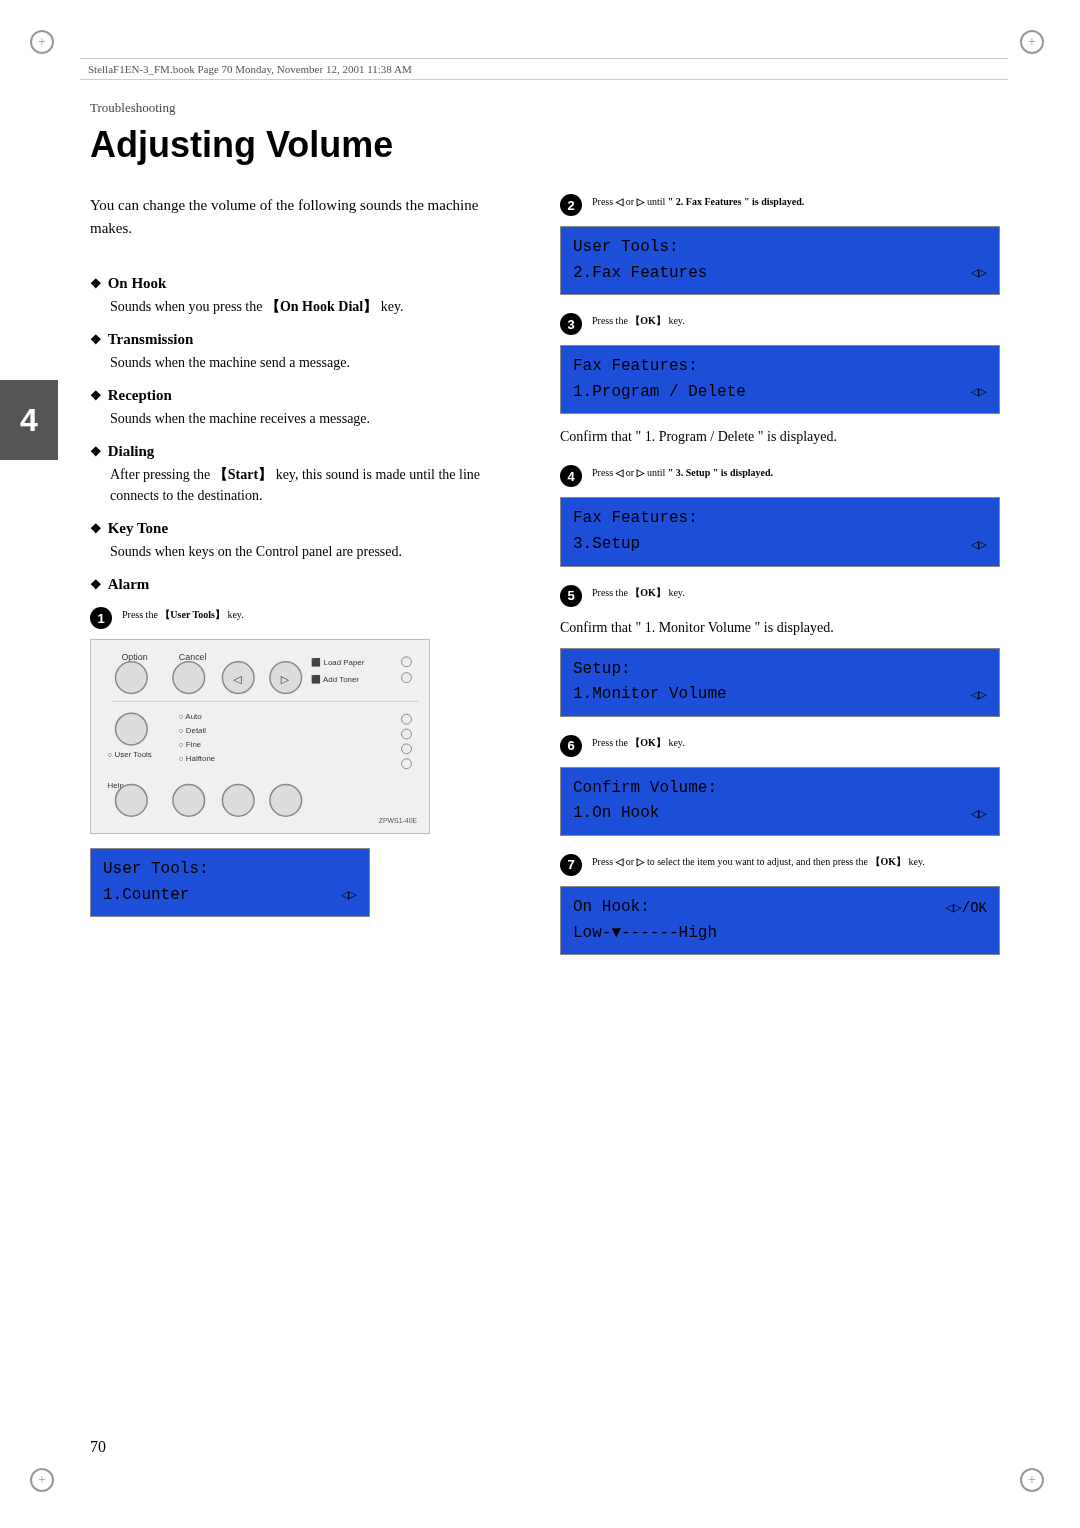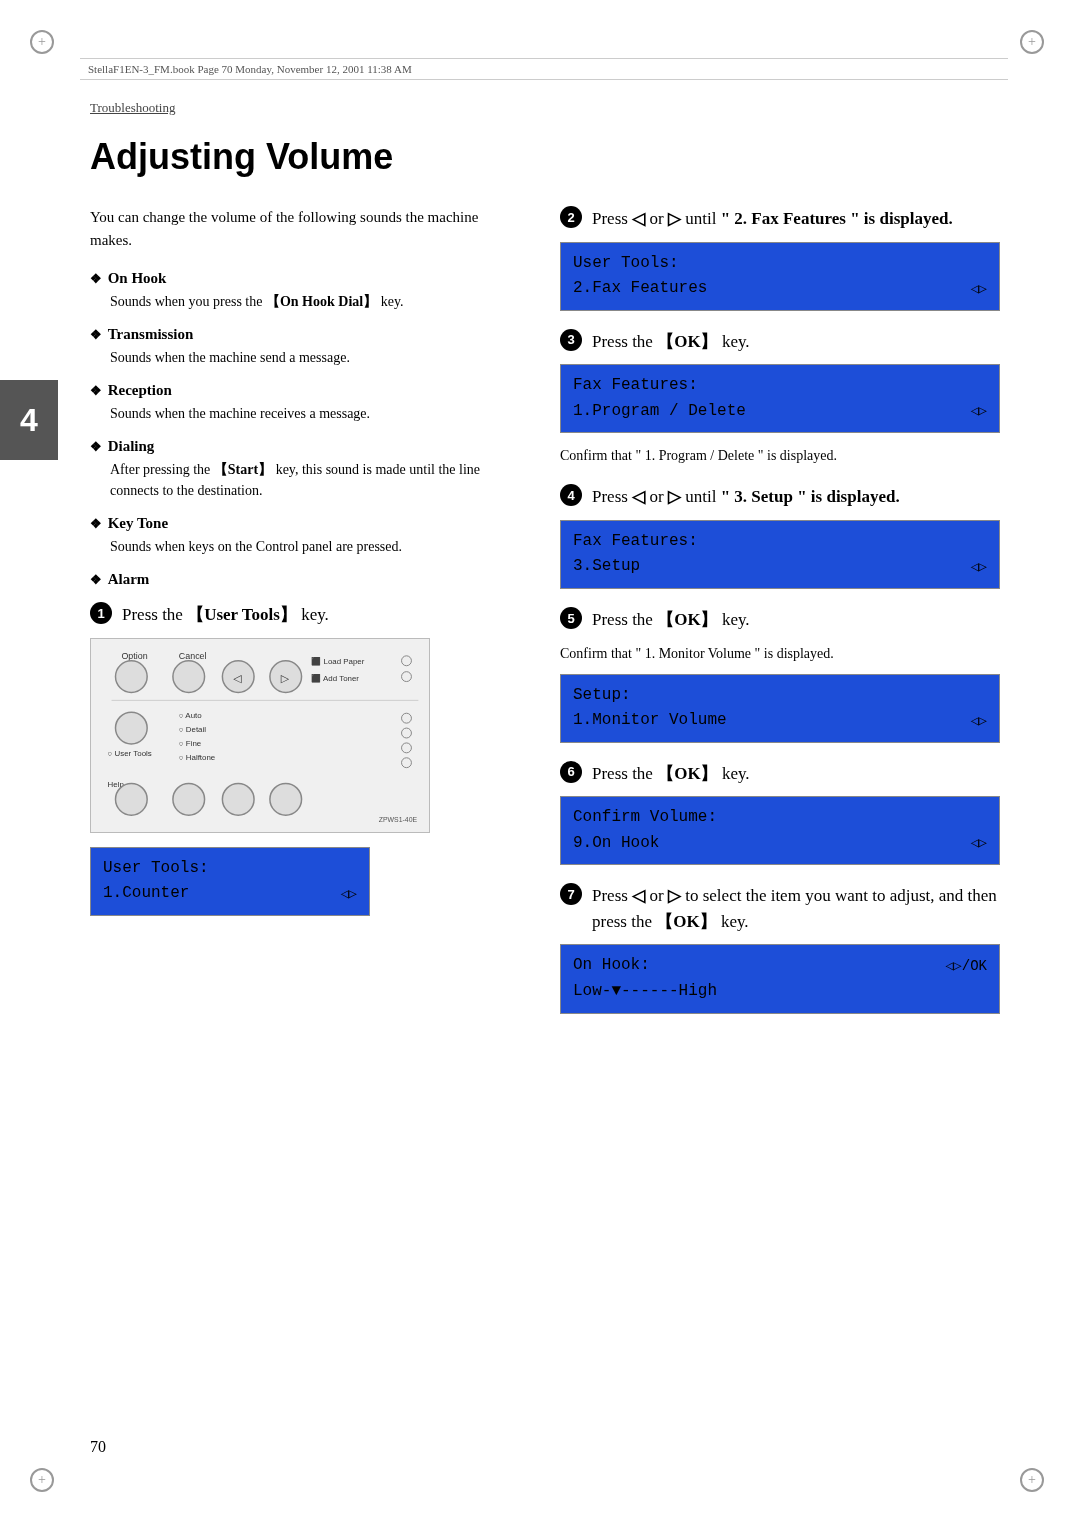--- a/index.html
+++ b/index.html
@@ -85,22 +85,21 @@
       position: absolute;
       top: 100px;
       left: 90px;
       right: 80px;
     }
 
     
     .breadcrumb {
       font-size: 13px;
       color: #444;
-      margin-bottom: 20px;
-      text-decoration: underline;
+      margin-bottom: 8px;
     }
 
     
     .page-title {
       font-size: 36px;
       font-weight: bold;
       font-family: Arial, sans-serif;
       color: #000;
       margin-bottom: 28px;
       border-bottom: none;
@@ -118,21 +117,21 @@
     }
 
     .right-col {
       flex: 1;
     }
 
     
     .intro-text {
       font-size: 15px;
       line-height: 1.5;
-      margin-bottom: 19px;
+      margin-bottom: 36px;
       color: #000;
     }
 
     
     .diamond-section {
       margin-bottom: 14px;
     }
 
     .diamond-heading {
       font-size: 15px;
@@ -218,21 +217,21 @@
 
     .step-row {
       display: flex;
       align-items: flex-start;
       gap: 6px;
       margin-bottom: 10px;
     }
 
     .step-content {
       flex: 1;
-      font-size: 17px;
+      font-size: 10px;
       line-height: 1.5;
     }
 
     .step-content b {
       font-weight: bold;
     }
 
   </style>
 </head>
 <body>
@@ -474,21 +473,21 @@
           <span class="step-label-circle">6</span>
           <div class="step-content">
             Press the <b>【OK】</b> key.
           </div>
         </div>
         <div class="lcd-box">
           <div class="lcd-row">
             <span>Confirm Volume:</span>
           </div>
           <div class="lcd-row">
-            <span>9.On Hook</span>
+            <span>1.On Hook</span>
             <span class="lcd-arrow">◁▷</span>
           </div>
         </div>
       </div>
 
       <div class="step-block">
         <div class="step-row">
           <span class="step-label-circle">7</span>
           <div class="step-content">
             Press <b>◁</b> or <b>▷</b> to select the item you want to adjust, and then press the <b>【OK】</b> key.

